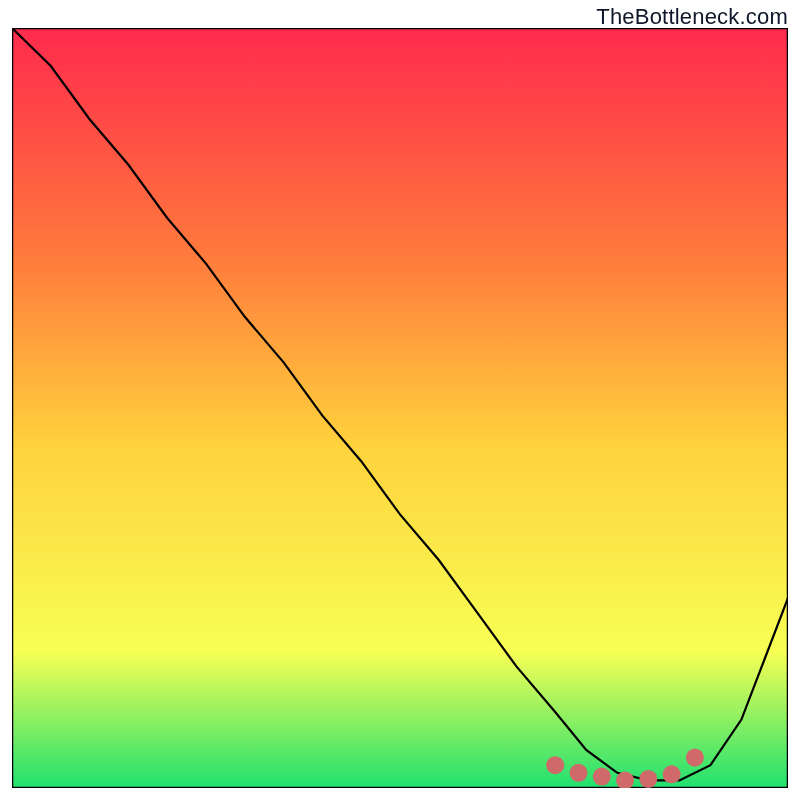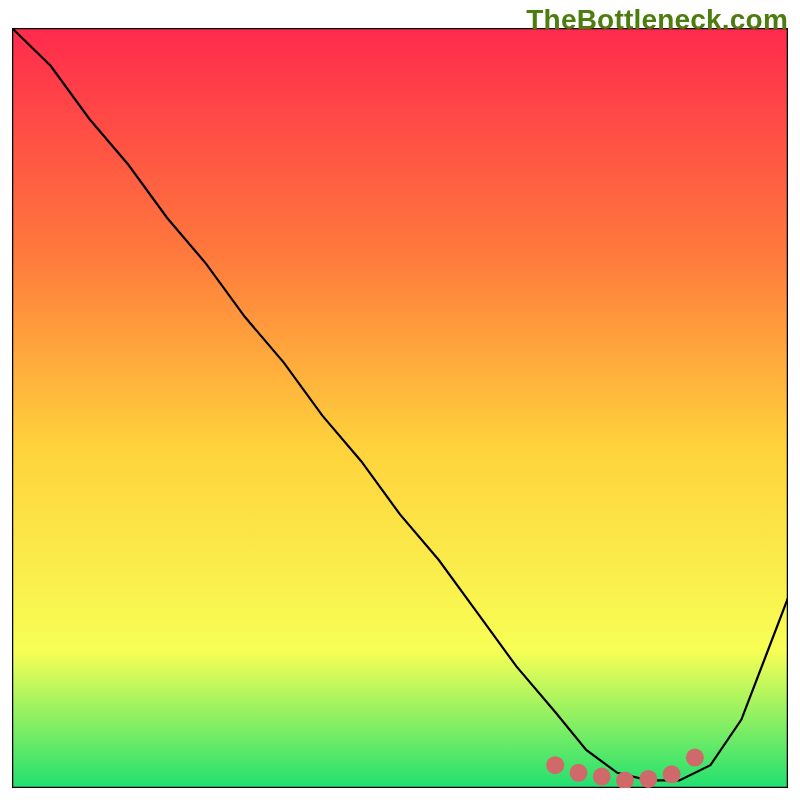--- a/index.html
+++ b/index.html
@@ -8,23 +8,23 @@
     width: 800px;
     height: 800px;
     overflow: hidden;
     background: #ffffff;
     font-family: Arial, Helvetica, sans-serif;
   }
   .watermark {
     position: absolute;
     top: 4px;
     right: 12px;
-    font-size: 28px;
-    font-weight: bold;
-    color: #4d7c0f;
+    font-size: 22px;
+    font-weight: normal;
+    color: #0f172a;
     letter-spacing: 0.2px;
     z-index: 10;
   }
   .plot-wrap {
     position: absolute;
     left: 12px;
     top: 28px;
     width: 776px;
     height: 760px;
   }

